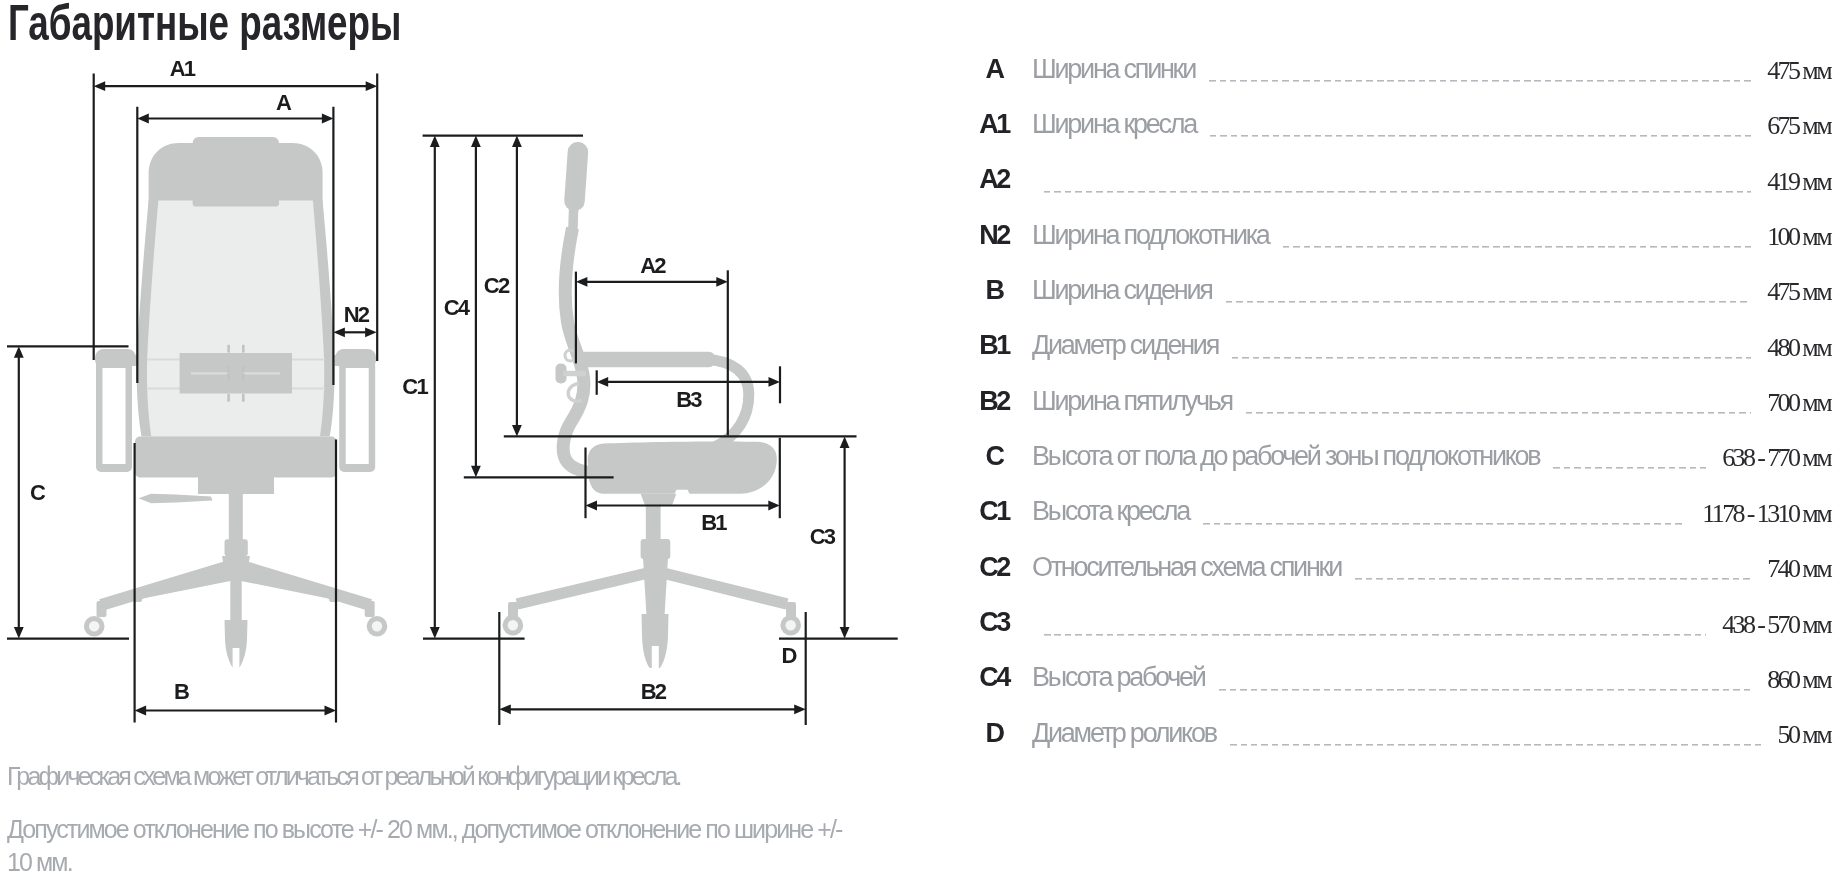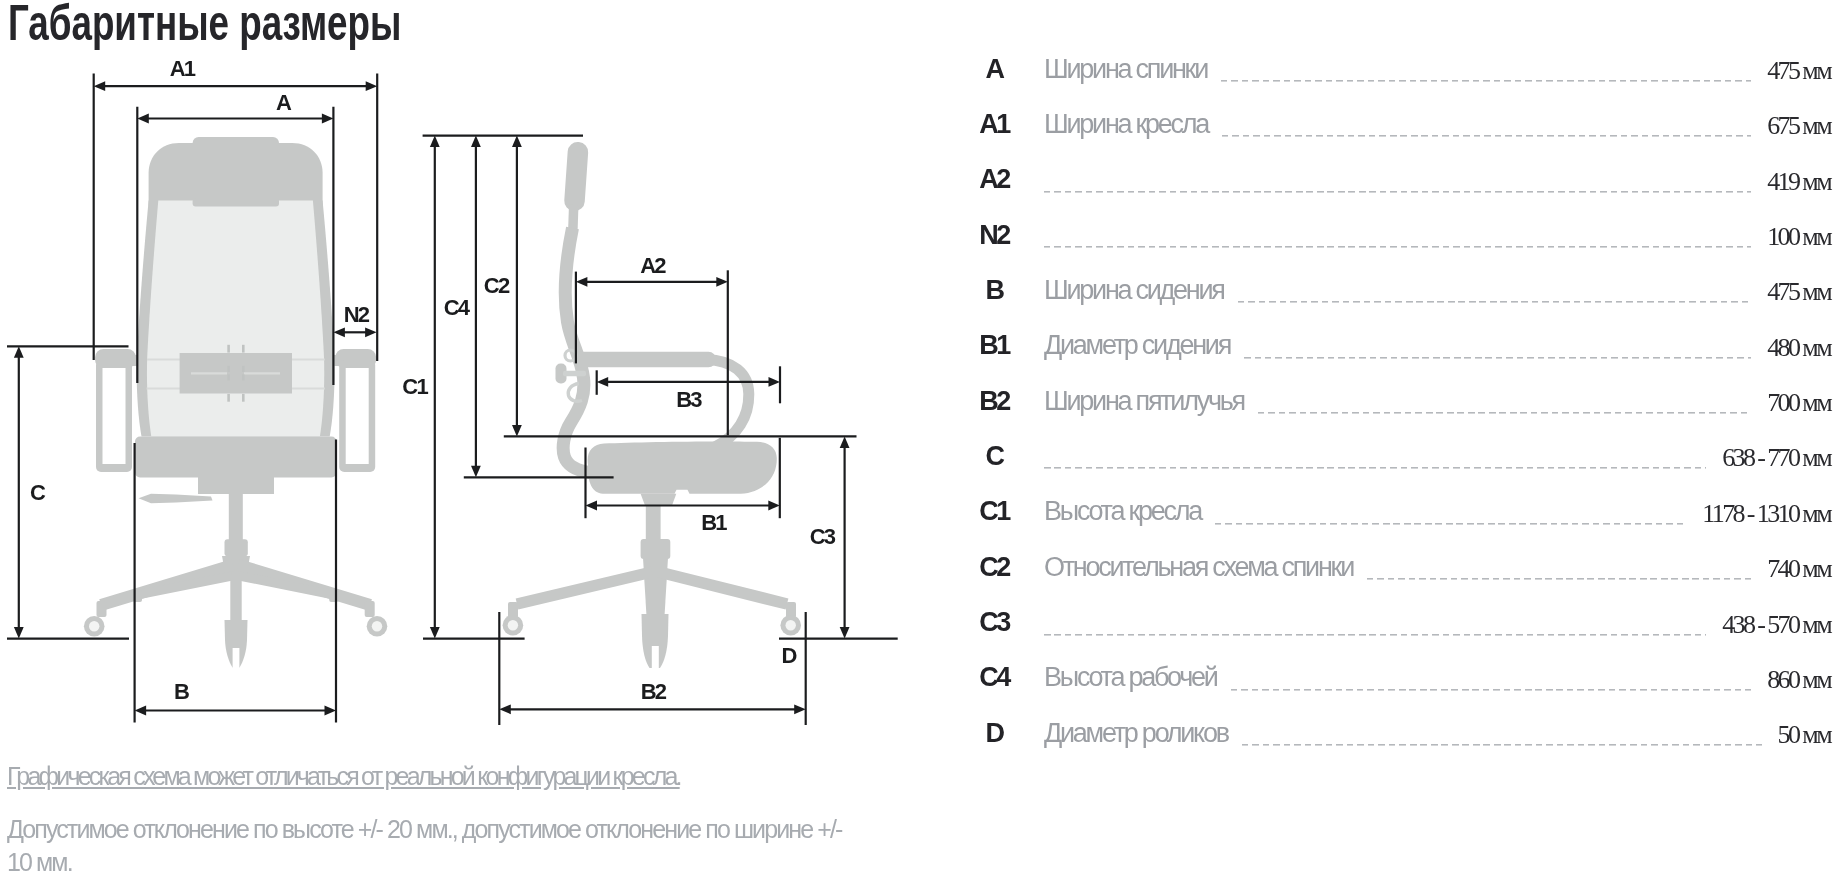--- a/index.html
+++ b/index.html
@@ -5,27 +5,27 @@
   html,body{margin:0;padding:0;background:#ffffff;}
   body{width:1839px;height:874px;position:relative;overflow:hidden;
        font-family:"Liberation Sans",sans-serif;}
   #title{position:absolute;left:8px;top:-6px;font-size:50px;font-weight:bold;
          color:#26262a;transform:scaleX(0.735);
          transform-origin:0 0;white-space:nowrap;}
   #diagram{position:absolute;left:0;top:0;}
   #spec{position:absolute;left:958px;top:43.4px;width:872px;}
   .row{display:flex;align-items:center;height:55.35px;}
   .k{width:72px;text-align:center;font-size:27px;font-weight:bold;color:#232327;letter-spacing:-2.5px;flex:none;position:relative;top:-2px;}
-  .d{margin-left:14px;font-size:27px;color:#9b9ea3;letter-spacing:-2.26px;white-space:nowrap;flex:none;position:relative;top:-2px;}
+  .d{margin-left:2px;font-size:27px;color:#9b9ea3;letter-spacing:-2.26px;white-space:nowrap;flex:none;position:relative;top:-2px;}
   .lead{flex:1;height:30px;margin:0 16px 0 14px;
         background:repeating-linear-gradient(90deg,#b5b8bc 0 6.5px,transparent 6.5px 10.5px);
         background-size:100% 1.6px;background-position:0 24px;background-repeat:no-repeat;}
   .v{font-size:26px;color:#2a2a2e;letter-spacing:-2.6px;white-space:nowrap;flex:none;font-family:Liberation Serif, serif;}
   #notes{position:absolute;left:7px;top:761px;font-size:25px;color:#a7abb0;line-height:30px;}
-  #notes .p1{letter-spacing:-2.8px;text-decoration:underline;}
+  #notes .p1{letter-spacing:-2.8px;}
   #notes .p2{margin-top:22px;line-height:32.5px;letter-spacing:-1.9px;}
 </style></head>
 <body>
 
 <div id="title">Габаритные размеры</div>
 
 <svg id="diagram" width="910" height="770" viewBox="0 0 910 770">
 
 <rect x="192.6" y="137" width="86.4" height="14.5" rx="6" fill="#c6c8c7"></rect>
 
@@ -246,20 +246,21 @@
     </div>
 
 <div class="row">
       <div class="k">A2</div>
       <div class="lead"></div>
       <div class="v">419 мм</div>
     </div>
 
 <div class="row">
       <div class="k">N2</div>
+      <div class="d">Ширина подлокотника</div>
       <div class="lead"></div>
       <div class="v">100 мм</div>
     </div>
 
 <div class="row">
       <div class="k">B</div>
       <div class="d">Ширина сидения</div>
       <div class="lead"></div>
       <div class="v">475 мм</div>
     </div>
@@ -273,20 +274,21 @@
 
 <div class="row">
       <div class="k">B2</div>
       <div class="d">Ширина пятилучья</div>
       <div class="lead"></div>
       <div class="v">700 мм</div>
     </div>
 
 <div class="row">
       <div class="k">C</div>
+      <div class="d">Высота от пола до рабочей зоны подлокотников</div>
       <div class="lead"></div>
       <div class="v">638 - 770 мм</div>
     </div>
 
 <div class="row">
       <div class="k">C1</div>
       <div class="d">Высота кресла</div>
       <div class="lead"></div>
       <div class="v">1178 - 1310 мм</div>
     </div>

